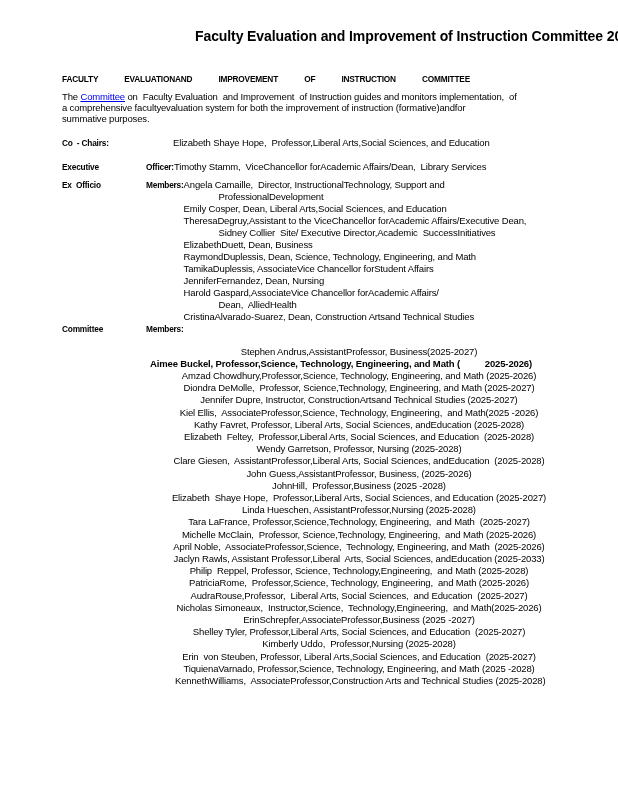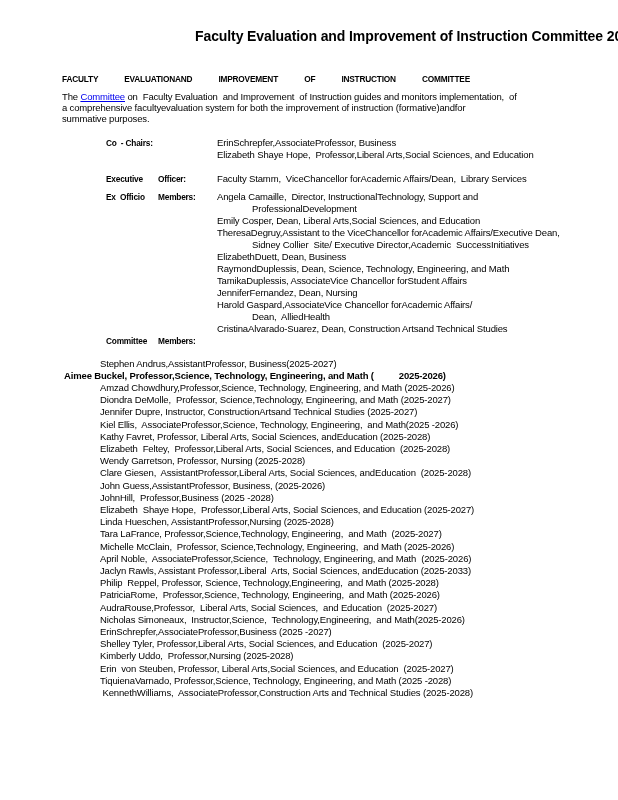--- a/index.html
+++ b/index.html
@@ -14,63 +14,62 @@
     font-size:14px; font-weight:bold; letter-spacing:-0.1px;
     text-align:justify; text-align-last:justify;
   }
   .title {
     margin:30px 0 0 62px; width:408px;
     font-size:8.3px; font-weight:bold; letter-spacing:-0.2px;
     text-align:justify; text-align-last:justify;
   }
   .intro { margin:7px 0 0 62px; line-height:11.2px; }
   .link { color:#0000ee; text-decoration:underline; cursor:pointer; }
-  .row { display:flex; line-height:12px;padding-left:44px; }
+  .row { display:flex; line-height:12px; }
   .mt12 { margin-top:12px; }
   .mt6  { margin-top:6px; }
   .mt7  { }
   .label {
     flex:0 0 111px; margin-left:62px;
     font-weight:bold; font-size:8.3px; letter-spacing:-0.2px;
     white-space:pre;
   }
-  .label .w1 { display:inline-block; width:52px; white-space:pre; }
+  .label .w1 { display:inline-block; width:84px; white-space:pre; }
   .content { flex:1; }
   .content .cont { padding-left:35px; }
   .members { margin-top:11px; line-height:12.2px; }
-  .member { padding-left:100px; }
+  .member { padding-left:100px;text-align:center; }
   .member.outdent { padding-left:64px;font-weight:bold; }
 </style>
 </head>
 <body>
 
 <div class="page">
 
   <div class="running-head pre">Faculty Evaluation and Improvement of Instruction Committee 2025 -2026</div>
 
   <div class="title">FACULTY EVALUATIONAND IMPROVEMENT OF INSTRUCTION COMMITTEE</div>
 
   <div class="intro">
     <div class="pre"><span>The </span><a class="link">Committee</a><span> on  Faculty Evaluation  and Improvement  of Instruction guides and monitors implementation,  of</span></div>
     <div class="pre">a comprehensive facultyevaluation system for both the improvement of instruction (formative)andfor</div>
     <div class="pre">summative purposes.</div>
   </div>
 
   <div class="row mt12">
     <div class="label">Co  - Chairs:</div>
     <div class="content">
-      <div class="pre">ErinSchrepfer,AssociateProfessor, Business</div>
       <div class="pre">Elizabeth Shaye Hope,  Professor,Liberal Arts,Social Sciences, and Education</div>
     </div>
   </div>
 
   <div class="row mt12">
     <div class="label"><span class="w1">Executive</span><span>Officer:</span></div>
     <div class="content">
-      <div class="pre">Faculty Stamm,  ViceChancellor forAcademic Affairs/Dean,  Library Services</div>
+      <div class="pre">Timothy Stamm,  ViceChancellor forAcademic Affairs/Dean,  Library Services</div>
     </div>
   </div>
 
   <div class="row mt6">
     <div class="label"><span class="w1">Ex  Officio</span><span>Members:</span></div>
     <div class="content">
       <div class="pre">Angela Camaille,  Director, InstructionalTechnology, Support and</div>
       <div class="pre cont">ProfessionalDevelopment</div>
       <div class="pre">Emily Cosper, Dean, Liberal Arts,Social Sciences, and Education</div>
       <div class="pre">TheresaDegruy,Assistant to the ViceChancellor forAcademic Affairs/Executive Dean,</div>

